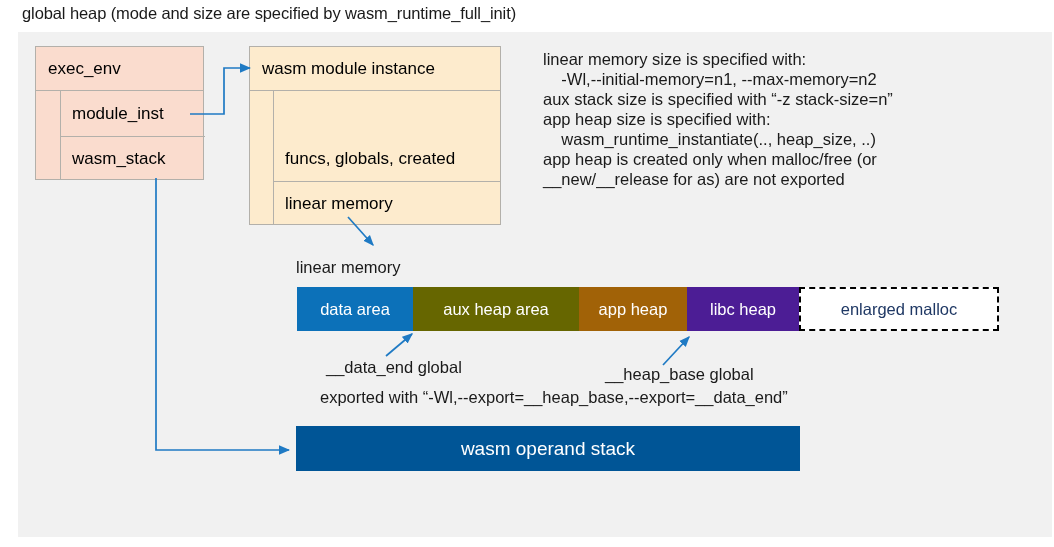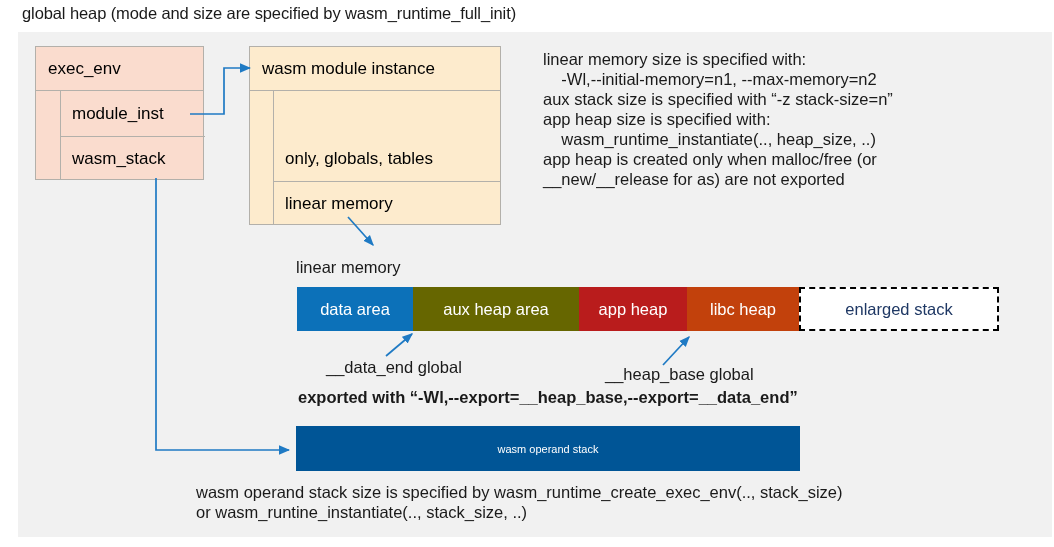--- a/index.html
+++ b/index.html
@@ -145,33 +145,33 @@
   
   #operand-stack {
     position: absolute;
     left: 288px; top: 426px;
     width: 504px; height: 45px;
     background: #005596;
     color: #ffffff;
     display: flex;
     align-items: center;
     justify-content: center;
-    font-size: 11px;
+    font-size: 19px;
   }
 
   
   .anno {
     position: absolute;
     font-size: 16.5px;
     color: #1a1a1a;
     white-space: nowrap;
   }
   #anno-data-end  { left: 318px; top: 358px; }
   #anno-heap-base { left: 597px; top: 365px; }
-  #anno-exported  { left: 290px; top: 388px; font-weight: bold; }
+  #anno-exported  { left: 312px; top: 388px; }
 
   
   #connectors {
     position: absolute;
     left: 0; top: 0;
     width: 1054px; height: 547px;
     pointer-events: none;
   }
 </style>
 </head>
@@ -186,49 +186,47 @@
   <div class="struct" id="exec-env">
     <div class="hdr">exec_env</div>
     <div class="gutter"></div>
     <div class="row r1">module_inst</div>
     <div class="row r2">wasm_stack</div>
   </div>
 
   <div class="struct" id="wmi">
     <div class="hdr">wasm module instance</div>
     <div class="gutter"></div>
-    <div class="row r2">only, globals, tables</div>
+    <div class="row r2">funcs, globals, created</div>
     <div class="row r3">linear memory</div>
   </div>
 
   <div class="note" id="note-right">linear memory size is specified with:
     -Wl,--initial-memory=n1, --max-memory=n2
 aux stack size is specified with “-z stack-size=n”
 app heap size is specified with:
     wasm_runtime_instantiate(.., heap_size, ..)
 app heap is created only when malloc/free (or
 __new/__release for as) are not exported</div>
 
   <div class="lm-label">linear memory</div>
   <div id="lm-bar">
       <div class="seg" style="width: 116px; background: rgb(12, 113, 185);">data area</div>
       <div class="seg" style="width: 166px; background: rgb(102, 102, 0);">aux heap area</div>
-      <div class="seg" style="width: 108px; background: #b91c1c;">app heap</div>
-      <div class="seg" style="width: 112px; background: #c2410c;">libc heap</div>
-      <div class="seg enlarged" style="width: 200px;">enlarged stack</div>
+      <div class="seg" style="width: 108px; background: #a16207;">app heap</div>
+      <div class="seg" style="width: 112px; background: #4c1d95;">libc heap</div>
+      <div class="seg enlarged" style="width: 200px;">enlarged malloc</div>
     </div>
 
   <div class="anno" id="anno-heap-base">__heap_base global</div>
   <div class="anno" id="anno-data-end">__data_end global</div>
   <div class="anno" id="anno-exported">exported with “-Wl,--export=__heap_base,--export=__data_end”</div>
 
   <div id="operand-stack">wasm operand stack</div>
 
-  <div class="note" id="note-bottom">wasm operand stack size is specified by wasm_runtime_create_exec_env(.., stack_size)
-or wasm_runtine_instantiate(.., stack_size, ..)</div>
 
   <svg id="connectors" viewBox="0 0 1054 547" xmlns="http://www.w3.org/2000/svg">
     <defs>
       <marker id="arrowhead" markerWidth="7" markerHeight="7" refX="6" refY="3.2" orient="auto" markerUnits="strokeWidth">
         <path d="M0,0.4 L6.6,3.2 L0,6 z" fill="#1f7ac4"></path>
       </marker>
       <marker id="arrowhead-sm" markerWidth="7" markerHeight="7" refX="5.6" refY="3.2" orient="auto" markerUnits="strokeWidth">
         <path d="M0,0.6 L6.4,3.2 L0,5.8 z" fill="#1f7ac4"></path>
       </marker>
     </defs>

